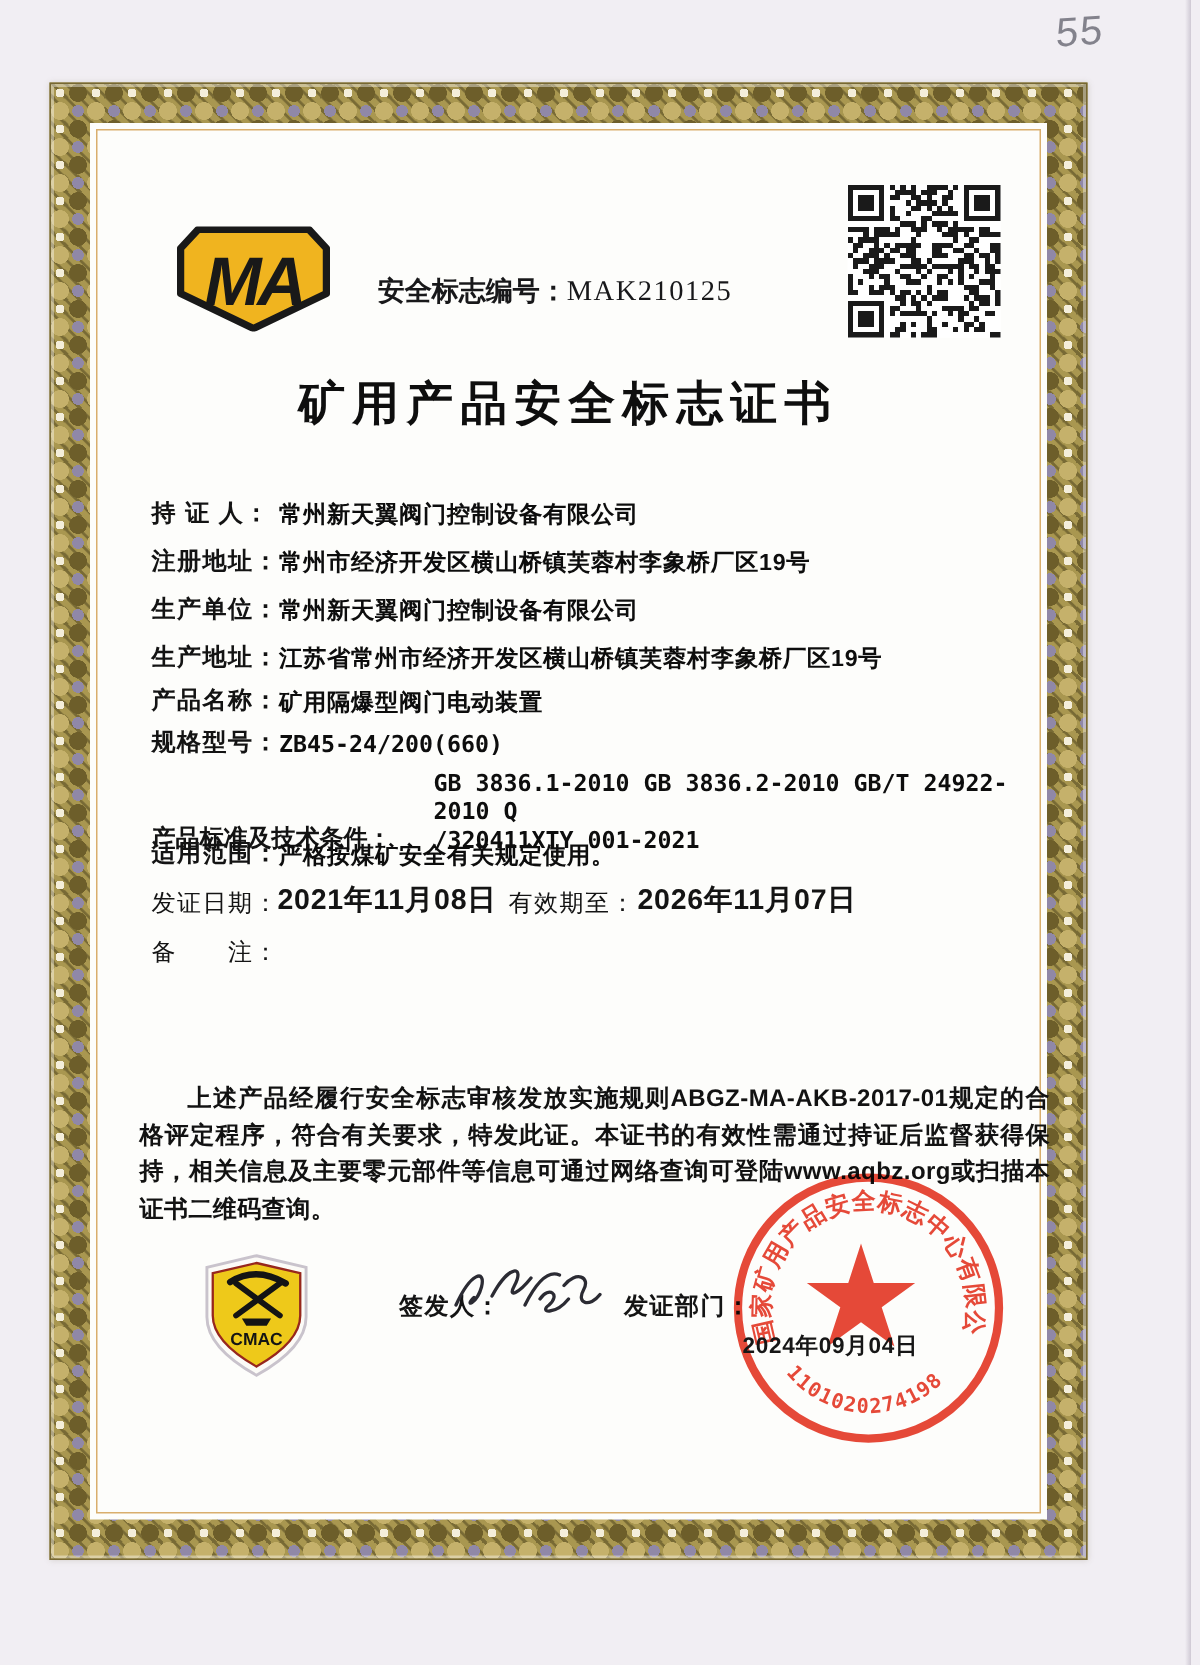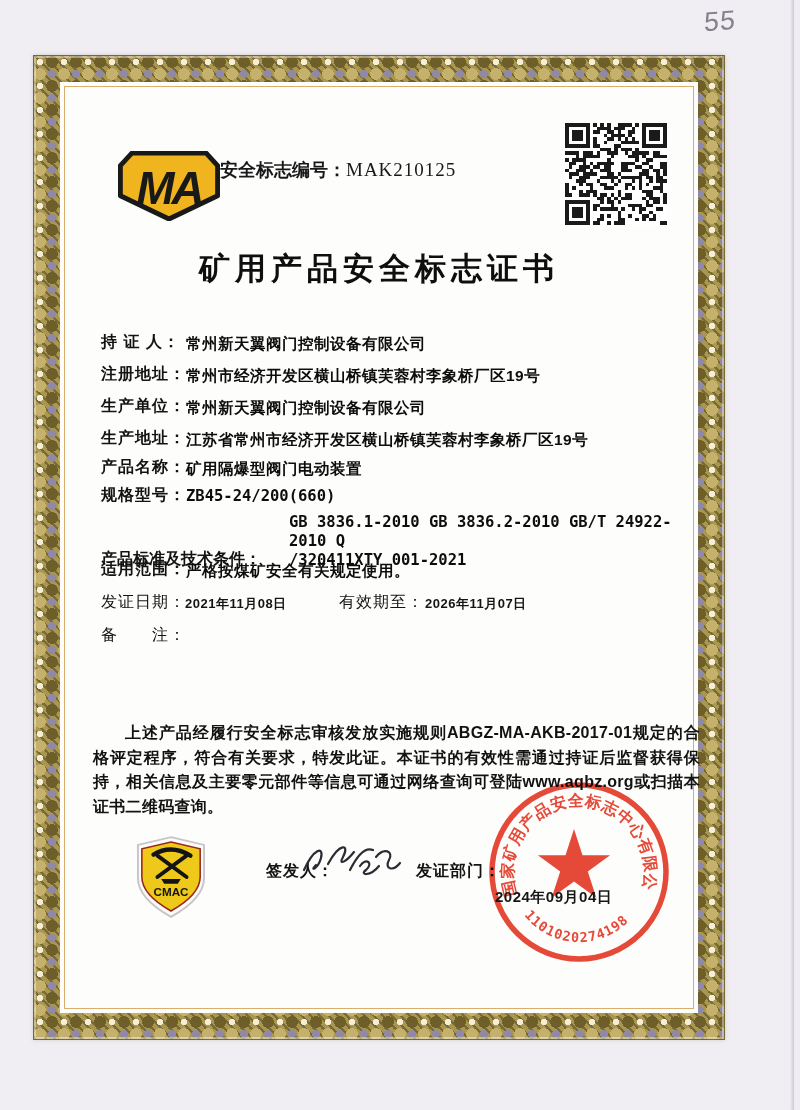--- a/index.html
+++ b/index.html
@@ -30,42 +30,42 @@
     background-size:24px 24px,24px 24px,24px 24px,24px 24px,9px 9px;
     border:1px solid #776832;
     box-shadow:inset 0 0 0 2px rgba(255,255,255,.4), 0 0 4px rgba(120,110,80,.25);
   }
   .paper{position:absolute;inset:26px;background:#fdfdfb;}
   .paper::before{content:"";position:absolute;inset:4px;border:1px solid #d9ae6d;pointer-events:none;}
 
   .abs{position:absolute;}
   
   .ma-logo{left:42px;top:69px;width:102px;height:70px;margin-left:16px;}
-  .header-line{left:160px;top:76px;width:300px;white-space:nowrap;}
+  .header-line{left:160px;top:100px;width:300px;text-align:center;white-space:nowrap;}
   .header-label{font-size:18px;font-weight:600;color:#18181a;}
   .header-no{font-size:19px;font-family:"Liberation Serif","DejaVu Serif",serif;color:#18181a;letter-spacing:1px;}
   .qr{left:505px;top:41px;width:102px;height:102px;background:#fff;}
   .qr svg{width:100%;height:100%;shape-rendering:crispEdges;}
 
   .title{left:0;top:166px;width:100%;text-align:center;font-size:31px;font-weight:800;
          letter-spacing:5px;color:#0e0e0e;}
 
   
   .row{left:41px;width:580px;display:flex;align-items:flex-end;}
   .lab{flex:none;width:85px;font-size:16px;font-weight:700;color:#131313;letter-spacing:1px;}
   .lab.wide{width:188px;letter-spacing:0;}
   .val{font-size:15.5px;font-weight:700;color:#0d0d0d;line-height:19px;letter-spacing:.5px;}
   .val.mono{font-family:"DejaVu Sans Mono","Liberation Mono",monospace;letter-spacing:0;}
   .val.pre{white-space:pre-line;}
   .r0{top:250px}.r1{top:282px}.r2{top:314px}.r3{top:346px}
   .r4{top:375px}.r5{top:403px}.r6{top:431px}.r7{top:477px}
   .dates{top:509px;height:22px;}
   .dates span{position:absolute;white-space:nowrap;}
   .d-lab{font-size:16px;font-weight:400;letter-spacing:1px;}
-  .d-val{font-size:13px;font-weight:700;letter-spacing:.5px;margin-top:15px;}
+  .d-val{font-size:19px;font-weight:700;letter-spacing:.5px;margin-top:15px;}
   .remark{top:543px;}
 
   .paragraph{
     left:33px;top:639px;width:607px;
     font-size:16px;font-weight:700;line-height:24.5px;color:#121212;
     text-indent:2em;text-align:justify;letter-spacing:.3px;
   }
 
   .cmac{left:76px;top:753px;width:70px;height:84px;}
   .sign-label{left:206px;top:779px;font-size:16px;font-weight:700;letter-spacing:1px;white-space:nowrap;}

